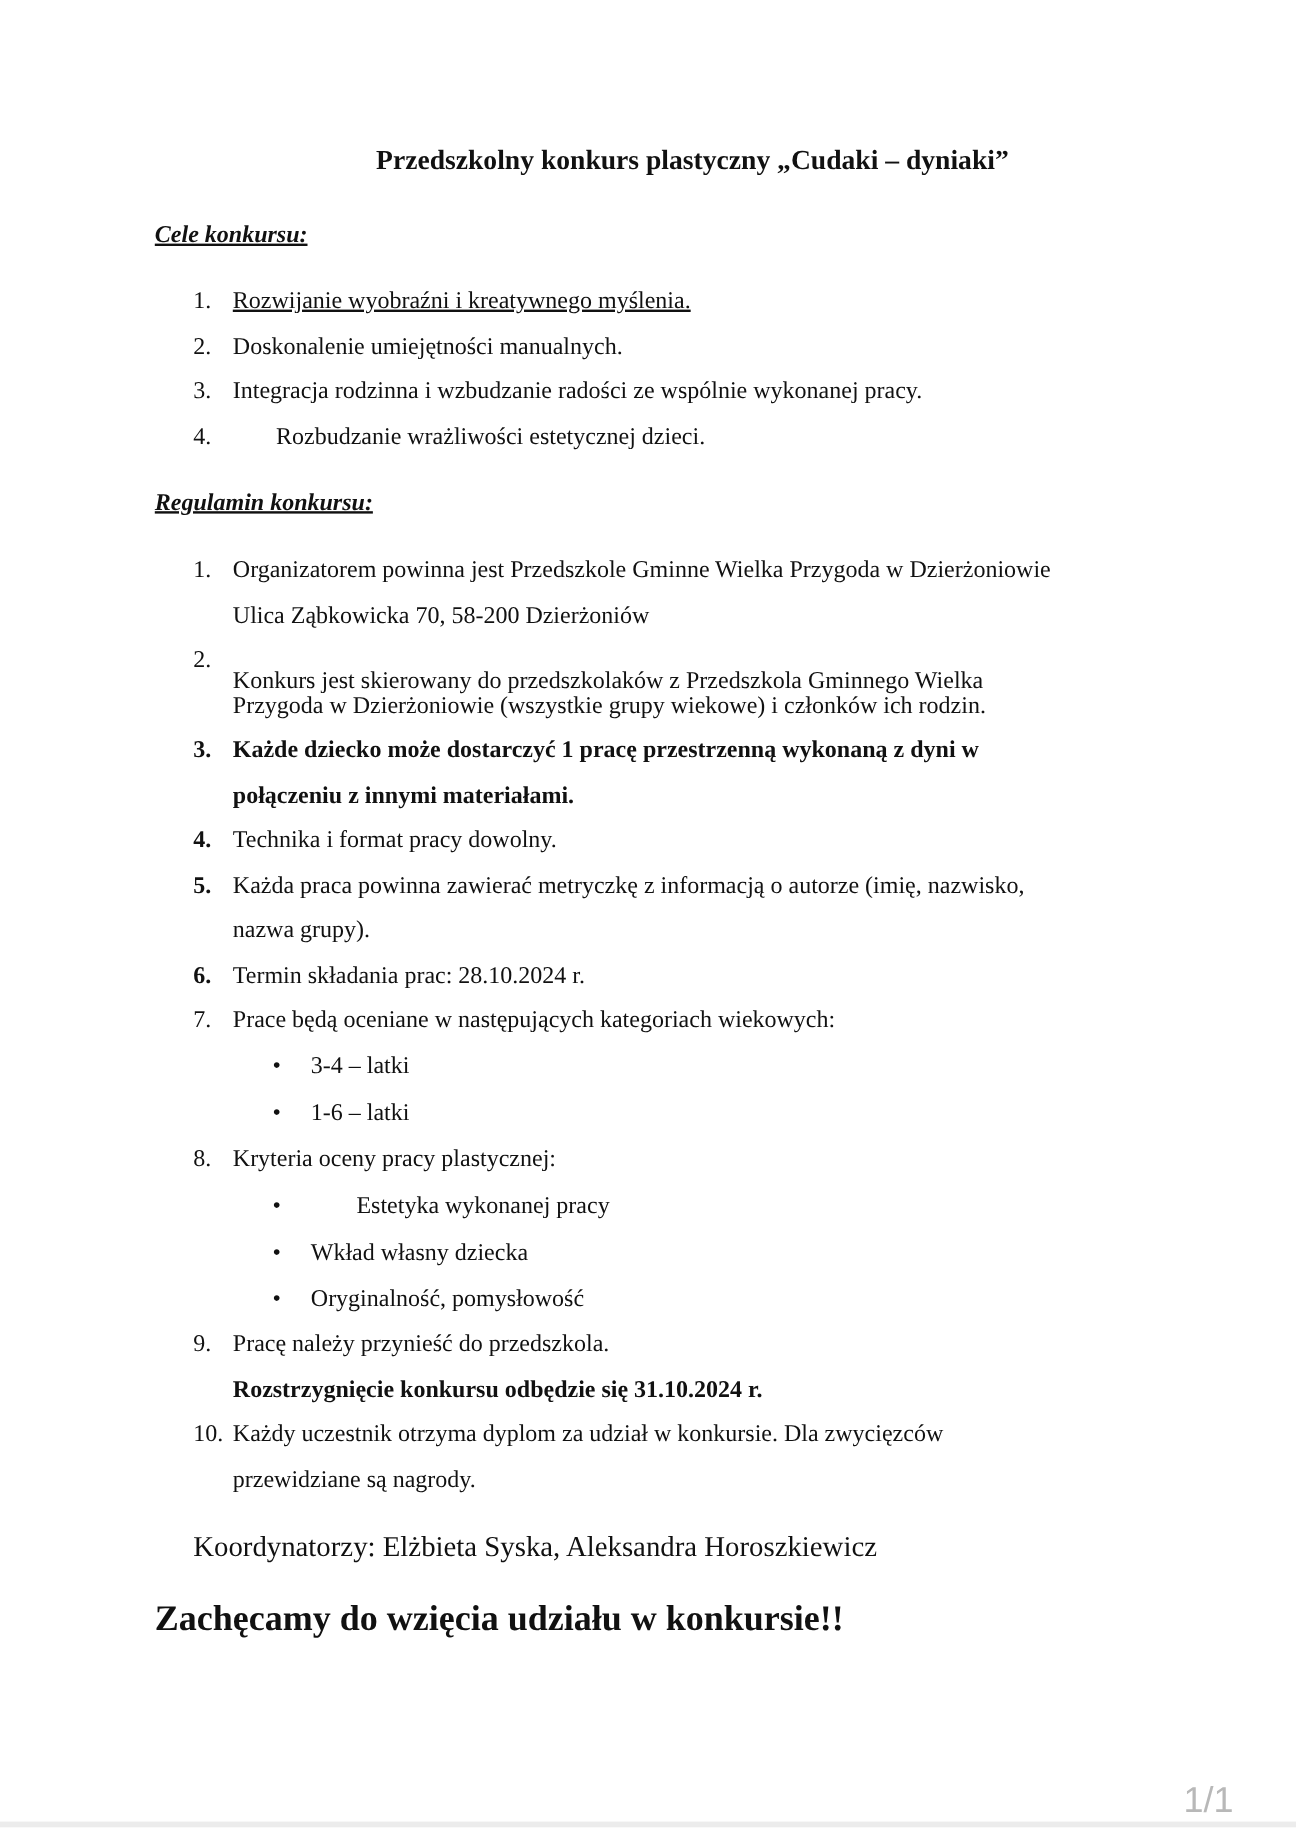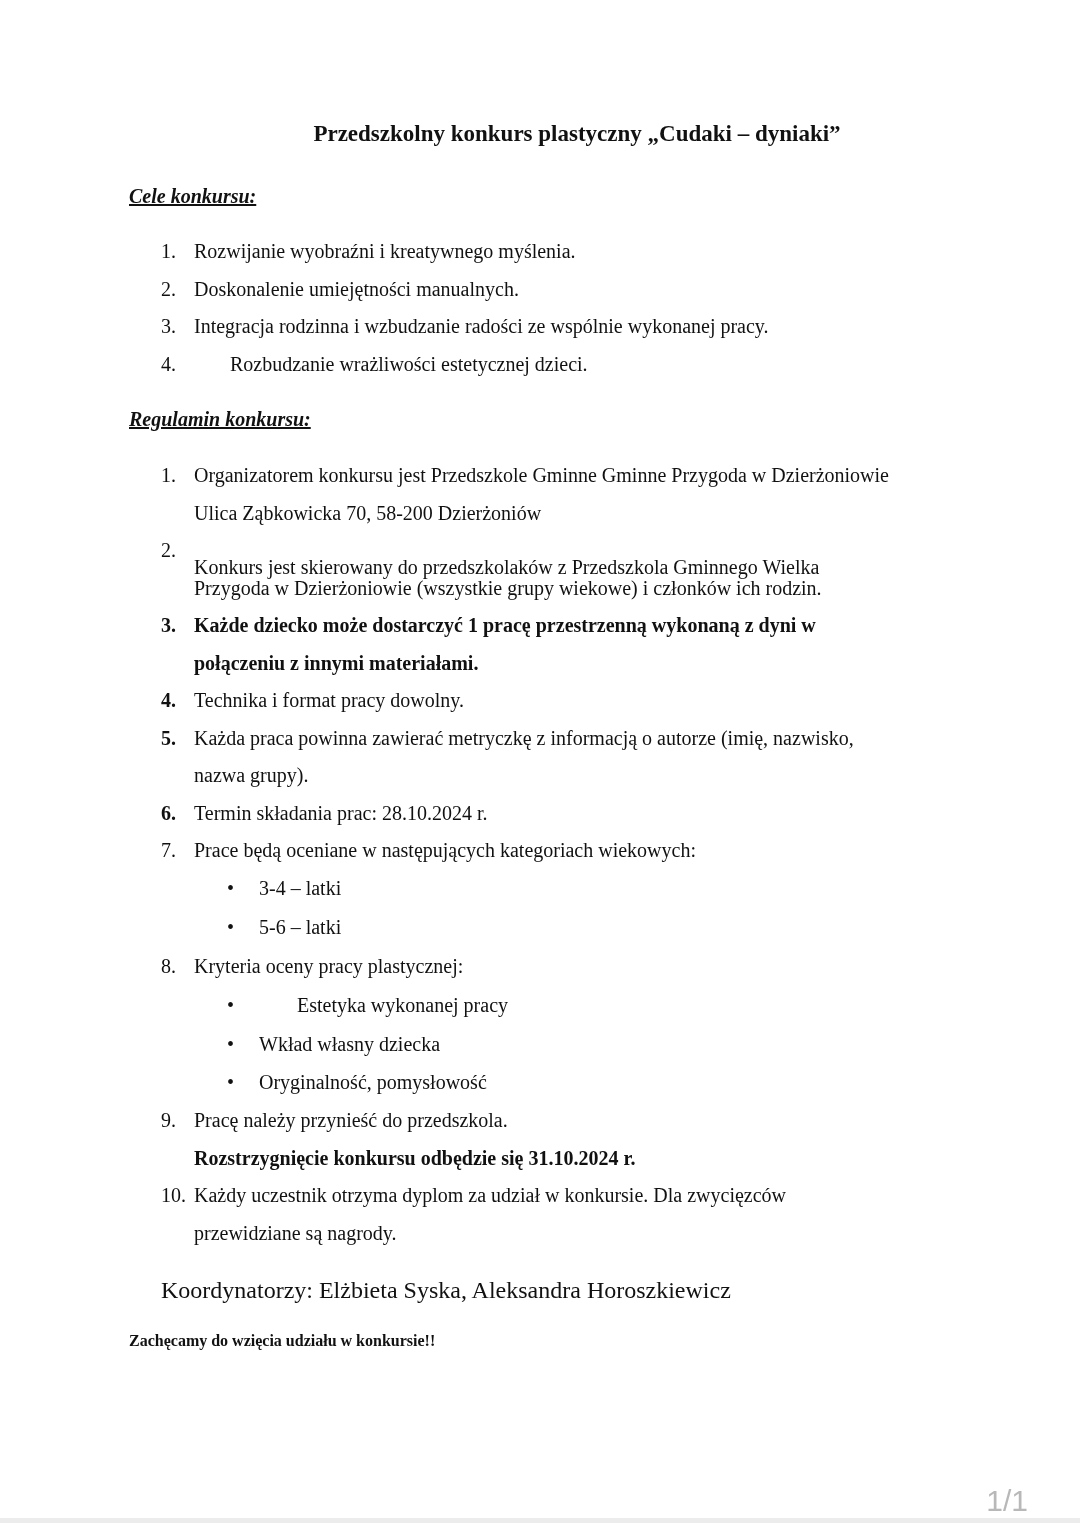--- a/index.html
+++ b/index.html
@@ -16,51 +16,51 @@
     position: absolute; left: 129px; font-weight: bold; font-style: italic; text-decoration: underline;
     font-size: 20px;
   }
   .num { position: absolute; left: 161px; font-size: 20px; }
   .num.bold { font-weight: bold; }
   .txt { position: absolute; left: 194px; font-size: 20px; white-space: nowrap; }
   .txt.bu { font-weight: bold; }
   .bullet { position: absolute; left: 227px; font-size: 20px; }
   .btxt { position: absolute; left: 259px; font-size: 20px; white-space: nowrap; }
   .coord { position: absolute; left: 161px; top: 1277px; font-size: 24px; }
-  .closing { position: absolute; left: 129px; top: 1332px; font-size: 16px; font-weight: bold; }
+  .closing { position: absolute; left: 129px; top: 1332px; font-size: 30px; font-weight: bold; }
   .page-indicator {
     position: absolute; right: 52px; top: 1484px; font-family: "Liberation Sans", sans-serif;
     font-size: 30px; color: #b8b8b8;
   }
   .bottom-bar { position: absolute; left: 0; top: 1518px; width: 1080px; height: 5px; background: #ececec; }
 </style>
 </head>
 <body>
 
 <div class="page">
   <div class="title">Przedszkolny konkurs plastyczny „Cudaki – dyniaki”</div>
 
   <div class="section-heading" style="top:185px;">Cele konkursu:</div>
 
   <div>
     <span class="num" style="top:240px;">1.</span>
-    <span class="txt" style="top:240px;">Rozwijanie wyobraźni i kreatywnego myślenia.</span>
+    <span class="txt" style="top:240px;text-decoration:underline;">Rozwijanie wyobraźni i kreatywnego myślenia.</span>
     <span class="num" style="top:278px;">2.</span>
     <span class="txt" style="top:278px;text-align:right;">Doskonalenie  umiejętności manualnych.</span>
     <span class="num" style="top:315px;">3.</span>
     <span class="txt" style="top:315px;">Integracja rodzinna i wzbudzanie radości ze wspólnie wykonanej pracy.</span>
     <span class="num" style="top:353px;">4.</span>
     <span class="txt" style="top:353px;margin-left:36px;">Rozbudzanie wrażliwości estetycznej dzieci.</span>
   </div>
 
   <div class="section-heading" style="top:408px;">Regulamin konkursu:</div>
 
   <div>
     <span class="num" style="top:464px;">1.</span>
-    <span class="txt" style="top:464px;">Organizatorem konkursu jest Przedszkole Gminne Gminne Przygoda w Dzierżoniowie</span>
+    <span class="txt" style="top:464px;">Organizatorem powinna jest Przedszkole Gminne Wielka Przygoda w Dzierżoniowie</span>
     <span class="txt" style="top:502px;">Ulica Ząbkowicka 70, 58-200 Dzierżoniów</span>
 
     <span class="num" style="top:539px;">2.</span>
     <span class="txt" style="top:556px;">Konkurs jest skierowany do przedszkolaków z Przedszkola Gminnego Wielka</span>
     <span class="txt" style="top:577px;">Przygoda w Dzierżoniowie (wszystkie grupy wiekowe) i członków ich rodzin.</span>
 
     <span class="num bold" style="top:614px;">3.</span>
     <span class="txt bu" style="top:614px;">Każde dziecko może dostarczyć 1 pracę przestrzenną wykonaną z dyni w</span>
     <span class="txt bu" style="top:652px;">połączeniu z innymi materiałami.</span>
 
@@ -72,21 +72,21 @@
     <span class="txt" style="top:764px;">nazwa grupy).</span>
 
     <span class="num bold" style="top:802px;">6.</span>
     <span class="txt" style="top:802px;">Termin składania prac: 28.10.2024 r.</span>
 
     <span class="num" style="top:839px;">7.</span>
     <span class="txt" style="top:839px;">Prace będą oceniane w następujących kategoriach wiekowych:</span>
     <span class="bullet" style="top:877px;">•</span>
     <span class="btxt" style="top:877px;">3-4 – latki</span>
     <span class="bullet" style="top:916px;">•</span>
-    <span class="btxt" style="top:916px;">5-6 – latki</span>
+    <span class="btxt" style="top:916px;">1-6 – latki</span>
 
     <span class="num" style="top:955px;">8.</span>
     <span class="txt" style="top:955px;">Kryteria oceny pracy plastycznej:</span>
     <span class="bullet" style="top:994px;">•</span>
     <span class="btxt" style="top:994px;margin-left:38px;">Estetyka wykonanej pracy</span>
     <span class="bullet" style="top:1033px;">•</span>
     <span class="btxt" style="top:1033px;">Wkład własny dziecka</span>
     <span class="bullet" style="top:1071px;">•</span>
     <span class="btxt" style="top:1071px;">Oryginalność, pomysłowość</span>
 

